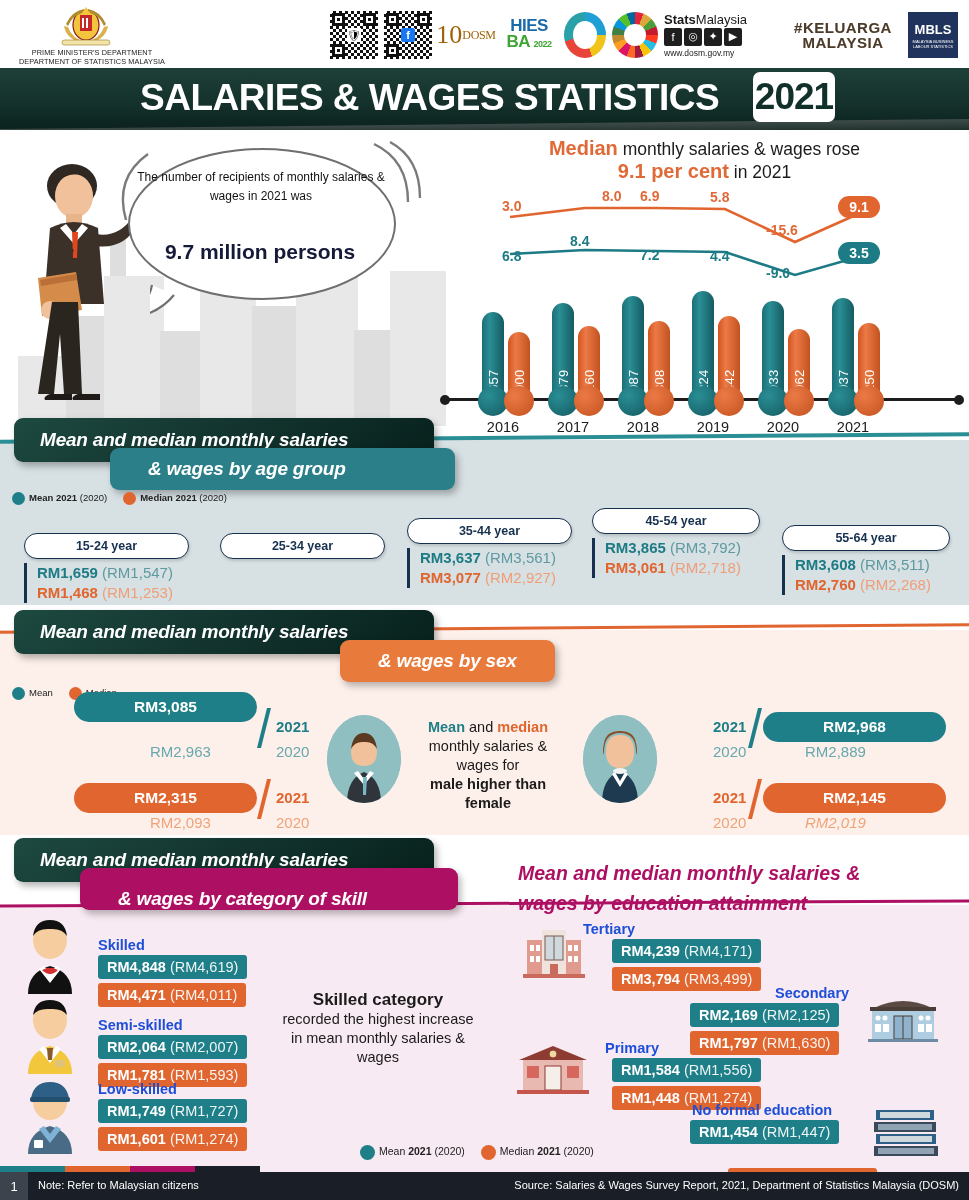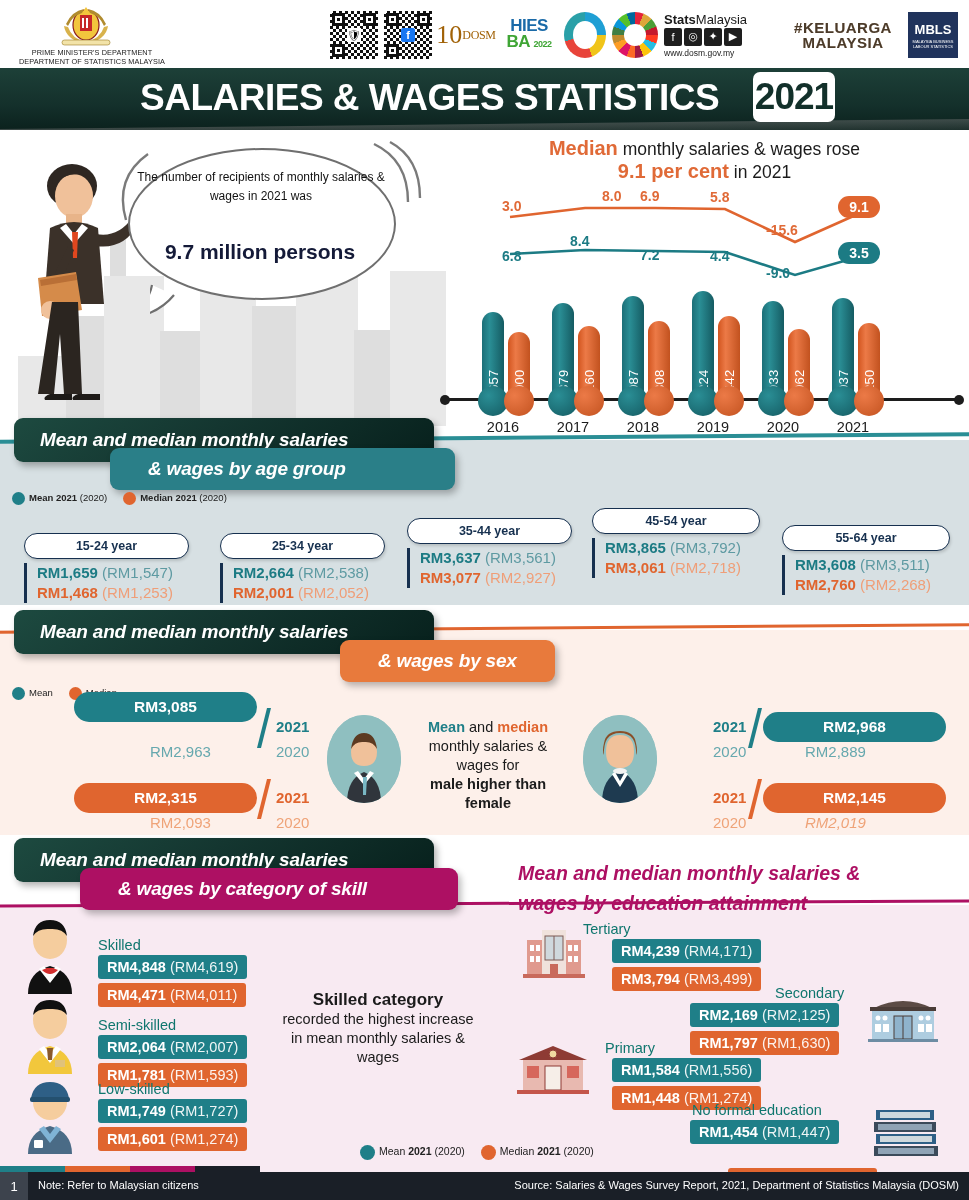--- a/index.html
+++ b/index.html
@@ -158,21 +158,21 @@
   
   .bot-bg{position:absolute;left:0;top:905px;width:969px;height:267px;background:#f8eaf2;}
   .bot-bg::before{content:"";position:absolute;left:0;top:-3px;width:969px;height:3px;
     background:#ad1063;transform:skewY(-0.3deg);}
   .edu-title{position:absolute;left:518px;top:858px;width:440px;font-size:19.5px;font-weight:bold;
     font-style:italic;color:#ad1063;line-height:30px;}
   .tag{position:absolute;height:24px;border-radius:3px;display:flex;align-items:center;
     padding:0 9px;color:#fff;font-size:14.5px;white-space:nowrap;}
   .tag.mean{background:#1f7f88;} .tag.med{background:#e0652f;}
   .tag b{font-weight:bold;} .tag i{font-style:normal;opacity:.92;}
-  .cat-lab{position:absolute;font-size:14.5px;font-weight:normal;color:#0f766e;}
+  .cat-lab{position:absolute;font-size:14.5px;font-weight:bold;color:#1d4ed8;}
   .skill-note{position:absolute;left:278px;top:990px;width:200px;text-align:center;font-size:14.5px;
     line-height:19px;color:#1b1b1b;}
   .skill-note b{font-size:17px;}
   .person-ic{position:absolute;width:56px;height:76px;}
   .bldg-ic{position:absolute;}
 
   
   .footer{position:absolute;left:0;top:1172px;width:969px;height:28px;background:#1a1f27;}
   .f-pnum{position:absolute;left:0;top:1172px;width:28px;height:28px;background:#3d434d;color:#fff;
     font-size:13px;display:flex;align-items:center;justify-content:center;}
@@ -407,24 +407,20 @@
 
   <div class="age-card" style="left:24px;top:533px;width:165px;">
     <div class="age-pill">15-24 year</div>
     <div class="age-vals">
       <div class="age-v mean"><b>RM1,659</b> <i>(RM1,547)</i></div>
       <div class="age-v med"><b>RM1,468</b> <i>(RM1,253)</i></div>
     </div>
   </div>
   <div class="age-card" style="left:220px;top:533px;width:165px;">
     <div class="age-pill">25-34 year</div>
-    <div class="age-vals">
-      <div class="age-v mean"><b>RM2,664</b> <i>(RM2,538)</i></div>
-      <div class="age-v med"><b>RM2,001</b> <i>(RM2,052)</i></div>
-    </div>
   </div>
   <div class="age-card" style="left:407px;top:518px;width:165px;">
     <div class="age-pill">35-44 year</div>
     <div class="age-vals">
       <div class="age-v mean"><b>RM3,637</b> <i>(RM3,561)</i></div>
       <div class="age-v med"><b>RM3,077</b> <i>(RM2,927)</i></div>
     </div>
   </div>
   <div class="age-card" style="left:592px;top:508px;width:168px;">
     <div class="age-pill">45-54 year</div>
@@ -498,21 +494,21 @@
   <div class="sx-lab" style="left:713px;top:789px;color:#e0652f;">2021</div>
   <div class="sx-slash" style="left:753px;top:779px;background:#e0652f;"></div>
   <div class="sx-bar med" style="left:763px;top:783px;width:183px;justify-content:center;">RM2,145</div>
   <div class="sx-sub" style="left:713px;top:814px;color:#efa378;">2020</div>
   <div class="sx-sub" style="left:805px;top:814px;color:#efa378;font-style:italic;">RM2,019</div>
 
   <div class="bot-bg"></div>
   <div class="ban-dark" style="left:14px;top:838px;width:420px;">
     <span>Mean and median monthly salaries</span>
   </div>
-  <div class="ban-sub" style="left:80px;top:868px;width:378px;background:#ad1063;">
+  <div class="ban-sub" style="left:80px;top:868px;width:378px;background:#ad1063;align-items:flex-end;">
     <span>&amp; wages by category of skill</span>
   </div>
 
   <div class="edu-title">
     <div>Mean and median monthly salaries &amp;</div>
     <div>wages by education attainment</div>
   </div>
 
   <svg class="person-ic" style="left:22px;top:918px;" viewBox="0 0 56 76">
     <ellipse cx="28" cy="22" rx="17" ry="19" fill="#f5cd9e"></ellipse>

